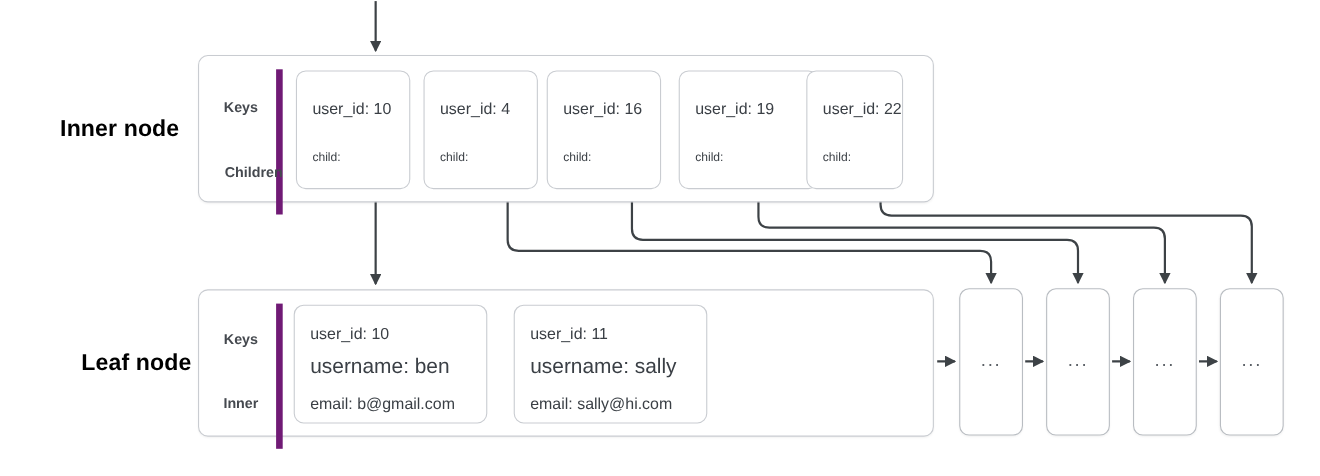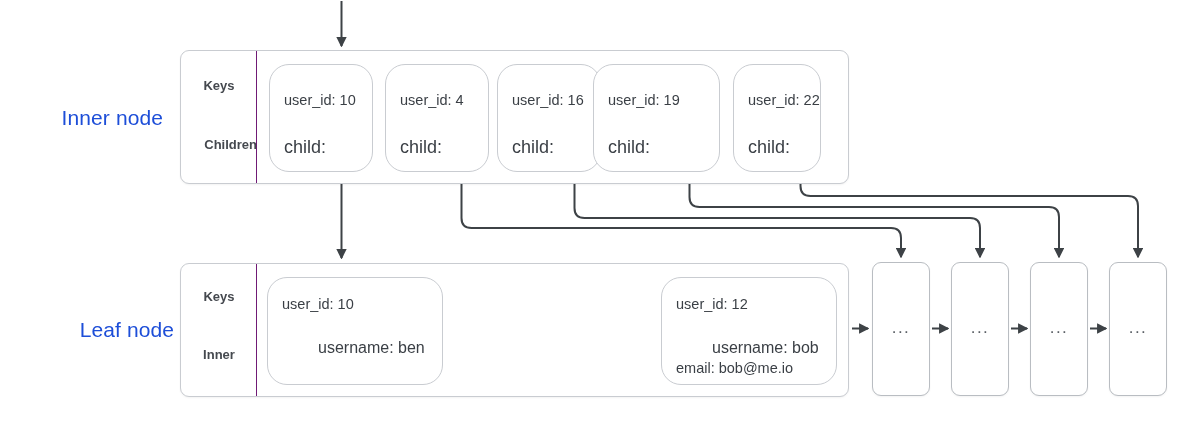--- a/index.html
+++ b/index.html
@@ -18,22 +18,22 @@
   #canvas {
     position: absolute;
     inset: 0;
     width: 1200px;
     height: 433px;
   }
   
   .row-label {
     position: absolute;
     font-size: 21px;
-    font-weight: 400;
-    color: #1d4ed8;
+    font-weight: 700;
+    color: #000000;
     letter-spacing: 0.1px;
     white-space: nowrap;
     text-align: right;
   }
   #label-inner { left: 0px;  top: 106px; width: 163px; }
   #label-leaf  { left: 0px;  top: 318px; width: 158px; margin-left: 16px; }
 
   
   .node-container {
     position: absolute;
@@ -41,24 +41,24 @@
     border: 1px solid #c9ccd1;
     border-radius: 9px;
     box-sizing: border-box;
     box-shadow: 0 1px 2px rgba(20,24,28,0.05);
   }
   #inner-node { left: 180px; top: 50px;  width: 669px; height: 134px; }
   #leaf-node  { left: 180px; top: 263px; width: 669px; height: 134px; }
 
   .gutter {
     position: absolute;
-    left: 0; top: 0;
+    left: 0; top: 12px;
     width: 76px;
     height: 100%;
-    border-right: 1px solid #701a75;
+    border-right: 6px solid #701a75;
     box-sizing: border-box;
   }
   .gutter-label {
     position: absolute;
     left: 0;
     width: 76px;
     text-align: center;
     font-size: 13px;
     font-weight: 600;
     color: #45494f;
@@ -67,52 +67,51 @@
   .gutter-label.g-top    { top: 27px; }
   .gutter-label.g-bottom { top: 86px; text-align: right; }
   .gutter-label.g-top-leaf    { top: 25px; }
   .gutter-label.g-bottom-leaf { top: 83px; }
 
   
   .cell {
     position: absolute;
     background: #ffffff;
     border: 1px solid #c9ccd1;
-    border-radius: 20px;
+    border-radius: 9px;
     box-sizing: border-box;
     top: 13px;
     height: 108px;
   }
   .cell .key-text {
     position: absolute;
     left: 14px;
     top: 27px;
     font-size: 14.5px;
     color: #3a3f45;
     white-space: nowrap;
   }
   .cell .child-text {
     position: absolute;
     left: 14px;
     top: 72px;
-    font-size: 18px;
+    font-size: 11px;
     color: #3a3f45;
     white-space: nowrap;
   }
   .leaf-cell .key-text {
     top: 18px;
   }
   .leaf-cell .val-line1 {
     position: absolute;
     left: 14px;
-    top: 61px;
-    font-size: 16px;
-    color: #3a3f45;
-    white-space: nowrap;
-    margin-left: 36px;
+    top: 45px;
+    font-size: 19px;
+    color: #3a3f45;
+    white-space: nowrap;
   }
   .leaf-cell .val-line2 {
     position: absolute;
     left: 14px;
     top: 82px;
     font-size: 14.5px;
     color: #3a3f45;
     white-space: nowrap;
   }
 
@@ -192,44 +191,45 @@
     <div class="child-text">child:</div>
   </div>
   <div class="cell" style="left:204px; width:104px;">
     <div class="key-text">user_id: 4</div>
     <div class="child-text">child:</div>
   </div>
   <div class="cell" style="left:316px; width:104px;">
     <div class="key-text">user_id: 16</div>
     <div class="child-text">child:</div>
   </div>
-  <div class="cell" style="left:412px; width:127px;">
+  <div class="cell" style="left:436px; width:127px;">
     <div class="key-text">user_id: 19</div>
     <div class="child-text">child:</div>
   </div>
   <div class="cell" style="left:552px; width:88px;">
     <div class="key-text">user_id: 22</div>
     <div class="child-text">child:</div>
   </div>
 </div>
 
 <div id="leaf-node" class="node-container">
   <div class="gutter">
     <div class="gutter-label g-top-leaf">Keys</div>
     <div class="gutter-label g-bottom-leaf">Inner</div>
   </div>
 
   <div class="cell leaf-cell" style="left:86px; width:176px;">
     <div class="key-text">user_id: 10</div>
     <div class="val-line1">username: ben</div>
-  </div>
-  <div class="cell leaf-cell" style="left:480px; width:176px;">
-    <div class="key-text">user_id: 12</div>
-    <div class="val-line1">username: bob</div>
-    <div class="val-line2">email: bob@me.io</div>
+    <div class="val-line2">email: b@gmail.com</div>
+  </div>
+  <div class="cell leaf-cell" style="left:286px; width:176px;">
+    <div class="key-text">user_id: 11</div>
+    <div class="val-line1">username: sally</div>
+    <div class="val-line2">email: sally@hi.com</div>
   </div>
 </div>
 
 <div class="ell-box" style="left:872px;">
   <div class="dots">...</div>
 </div>
 <div class="ell-box" style="left:951px;">
   <div class="dots">...</div>
 </div>
 <div class="ell-box" style="left:1030px;">

